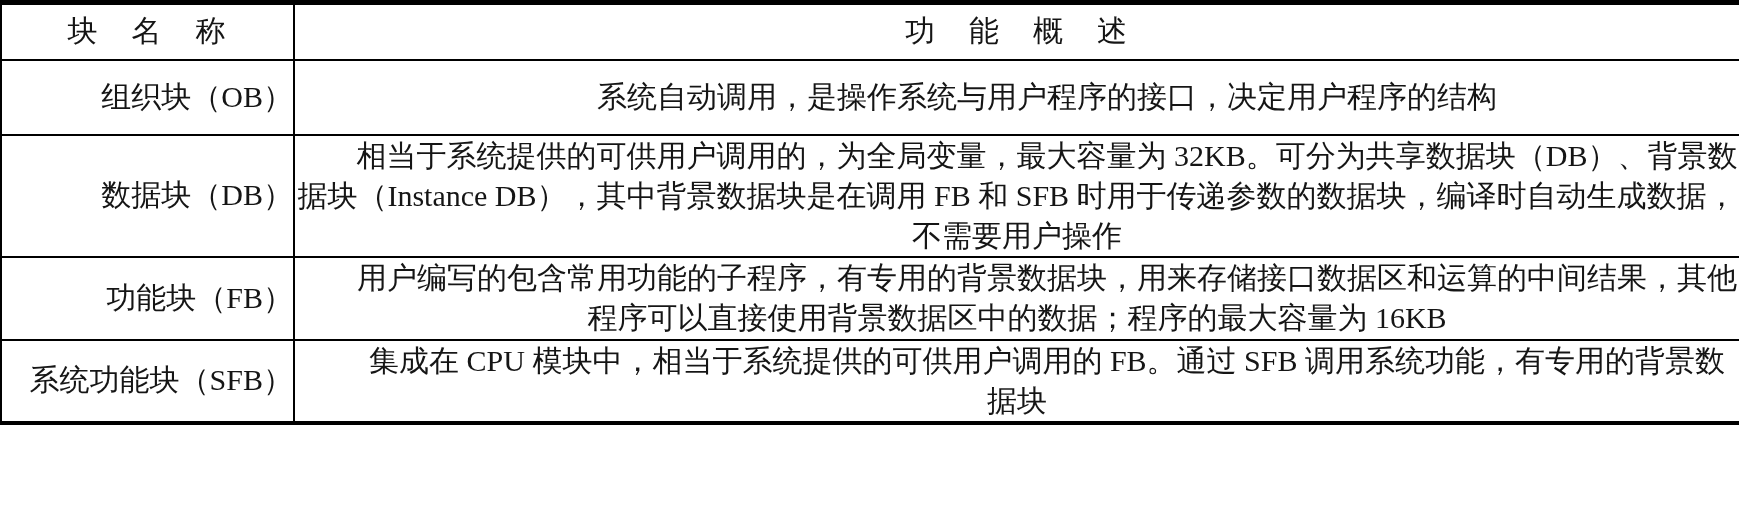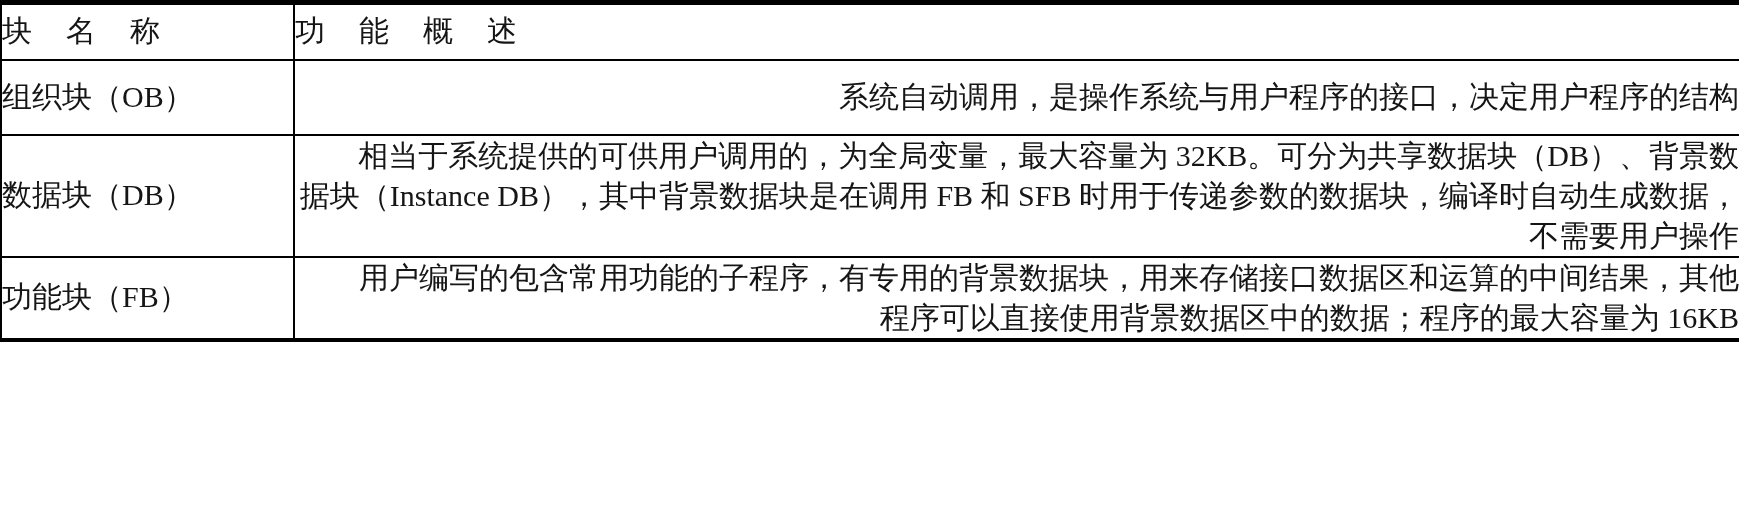--- a/index.html
+++ b/index.html
@@ -36,28 +36,28 @@
   col.c-desc { width: 1446px; }
 
   tr.r-header { height: 57px; }
   tr.r-ob     { height: 75px; }
   tr.r-db     { height: 120px; }
   tr.r-fb     { height: 83px; }
   tr.r-fc     { height: 82px; }
   tr.r-sfb    { height: 81px; }
 
   th.h-cell {
-    text-align: left;
+    text-align: center;
     letter-spacing: 2px;
   }
   td.name-cell {
-    text-align: left;
+    text-align: right;
   }
   td.desc-cell {
-    text-align: right;
+    text-align: center;
     padding: 3px 14px 3px 15px;
     line-height: 40px;
     text-indent: 2em;
     margin-left: 44px;
   }
 </style>
 </head>
 <body>
 
 <table class="doc-table">
@@ -77,14 +77,18 @@
       <td class="desc-cell">系统自动调用，是操作系统与用户程序的接口，决定用户程序的结构</td>
     </tr>
     <tr class="r-db">
       <td class="name-cell">数据块（DB）</td>
       <td class="desc-cell">相当于系统提供的可供用户调用的，为全局变量，最大容量为 32KB。可分为共享数据块（DB）、背景数据块（Instance DB），其中背景数据块是在调用 FB 和 SFB 时用于传递参数的数据块，编译时自动生成数据，不需要用户操作</td>
     </tr>
     <tr class="r-fb">
       <td class="name-cell">功能块（FB）</td>
       <td class="desc-cell">用户编写的包含常用功能的子程序，有专用的背景数据块，用来存储接口数据区和运算的中间结果，其他程序可以直接使用背景数据区中的数据；程序的最大容量为 16KB</td>
     </tr>
+    <tr class="r-sfb">
+      <td class="name-cell">系统功能块（SFB）</td>
+      <td class="desc-cell">集成在 CPU 模块中，相当于系统提供的可供用户调用的 FB。通过 SFB 调用系统功能，有专用的背景数据块</td>
+    </tr>
   </tbody>
 </table>
 
 </body></html>

